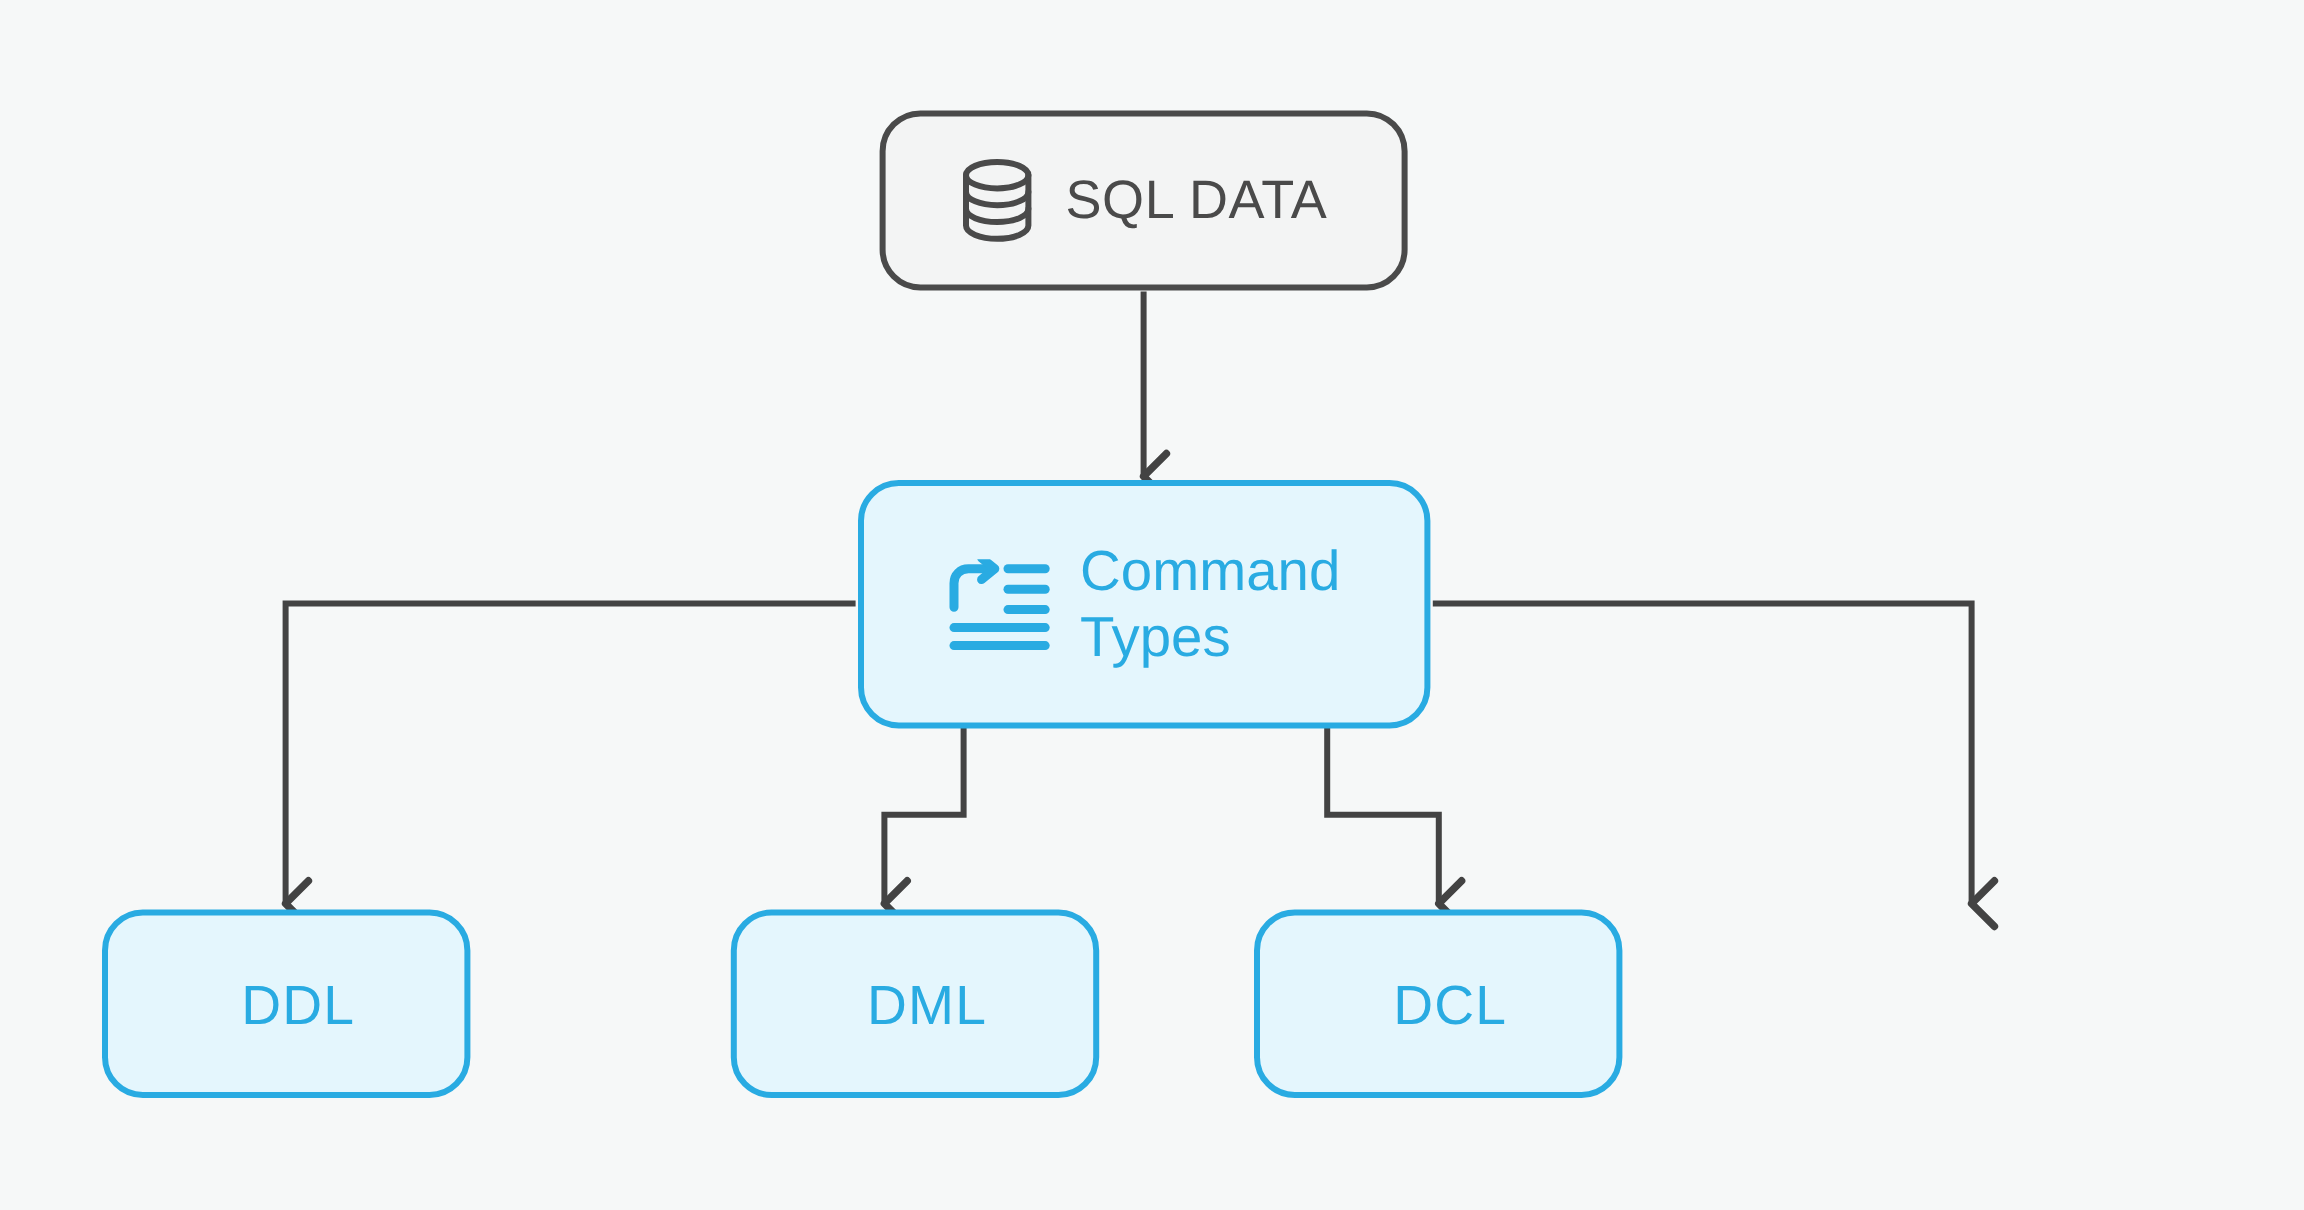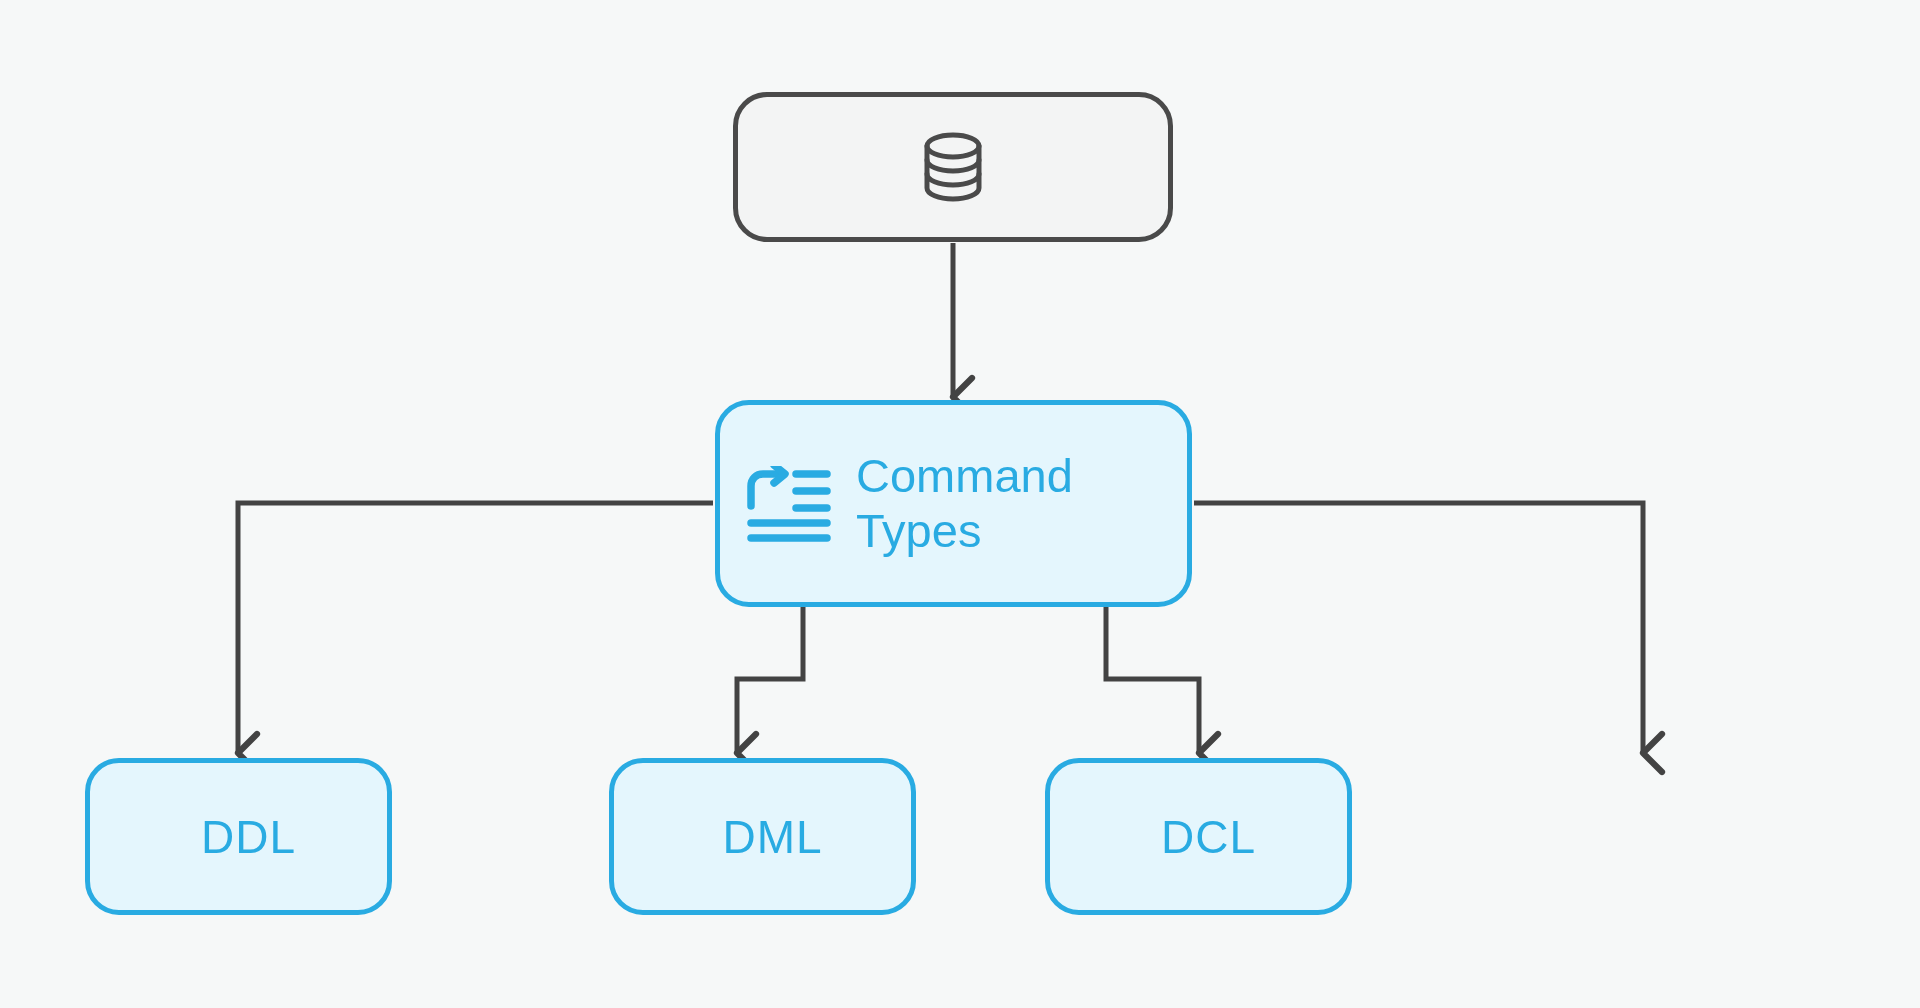--- a/index.html
+++ b/index.html
@@ -58,21 +58,21 @@
   .node-mid {
     left: 715px;
     top: 400px;
     width: 477px;
     height: 207px;
     border: 5px solid #29abe2;
     border-radius: 34px;
     background: #e4f6fd;
     gap: 24px;
     padding: 4px 26px;
-    justify-content: flex-start;
+    justify-content: center;
   }
   .node-mid .node-label {
     font-size: 47px;
     line-height: 1.17;
     color: #29abe2;
     text-align: left;
   }
   
   .node-leaf {
     width: 307px;
@@ -125,20 +125,21 @@
     <span class="icon-box">
       <svg width="62" height="72" viewBox="0 0 62 72" xmlns="http://www.w3.org/2000/svg">
         <g fill="none" stroke="#4a4a4a" stroke-width="5" stroke-linecap="round" stroke-linejoin="round">
           <ellipse cx="31" cy="15" rx="26" ry="11"></ellipse>
           <path d="M5,15 L5,57 C5,63.1 16.6,68 31,68 C45.4,68 57,63.1 57,57 L57,15"></path>
           <path d="M5,29 C5,35.1 16.6,40 31,40 C45.4,40 57,35.1 57,29"></path>
           <path d="M5,43 C5,49.1 16.6,54 31,54 C45.4,54 57,49.1 57,43"></path>
         </g>
       </svg>
     </span>
+    <span class="node-label">SQL DATA</span>
   </div>
 
   <div class="node node-mid">
     <span class="icon-box">
       <svg width="86" height="76" viewBox="0 0 86 76" xmlns="http://www.w3.org/2000/svg">
         <g fill="none" stroke="#29abe2" stroke-width="7.5" stroke-linecap="round" stroke-linejoin="round">
 
           <path d="M5,40 L5,20 C5,13 10,8 17,8 L37,8"></path>
           <path d="M28,-1 L39,8 L28,17" transform="translate(0,0)"></path>
 

